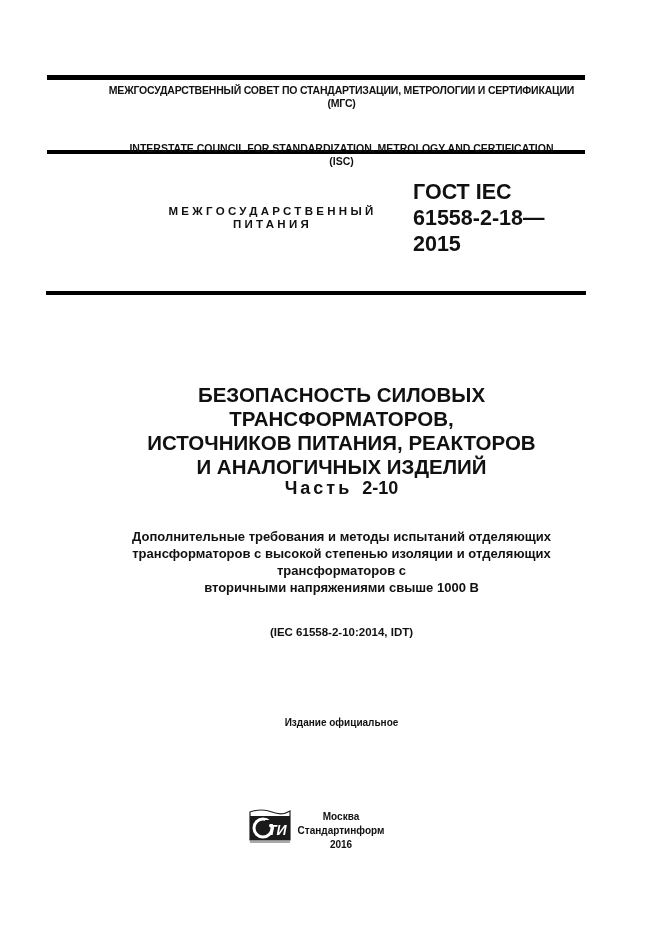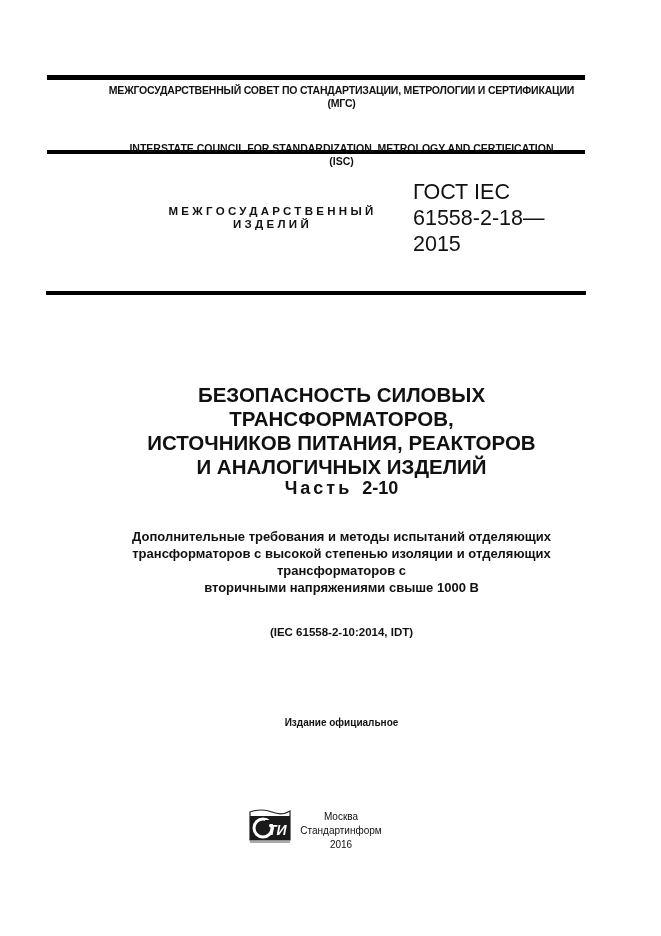--- a/index.html
+++ b/index.html
@@ -9,54 +9,54 @@
     }
     .rule { position: absolute; background: #000; }
     .center { position: absolute; left: 0; width: 661px; text-align: center; font-weight: bold; padding-left: 11px; }
     .council-ru { top: 84px; font-size: 10.5px; line-height: 13px; letter-spacing: -0.2px; }
     .council-en { top: 118px; font-size: 10.5px; line-height: 13px; margin-top: 24px; }
     .std-label {
       position: absolute; left: 150px; top: 205px; width: 245px; text-align: center;
       font-weight: bold; font-size: 11.5px; letter-spacing: 3.3px; line-height: 13px;
     }
     .gost-id {
-      position: absolute; left: 413px; top: 179px; font-weight: normal;
+      position: absolute; left: 413px; top: 179px; font-weight: bold;
       font-size: 21.5px; line-height: 26px;
     }
     .title { top: 383px; font-size: 20.5px; line-height: 24px; }
     .part-label { top: 480px; font-size: 18px; line-height: 16px; }
     .part-label .sp { letter-spacing: 3px; }
     .part-desc { top: 528px; font-size: 13px; line-height: 17px; }
     .iec-ref { top: 626px; font-size: 11.5px; }
     .edition { top: 717px; font-size: 10px; left: 0; width: 661px; }
     .logo { position: absolute; left: 248px; top: 808px; width: 44px; height: 36px; }
     .publisher {
       position: absolute; left: 286px; top: 810px; width: 110px; text-align: center;
-      font-weight: normal; font-size: 10px; line-height: 14px;
+      font-weight: bold; font-size: 10px; line-height: 14px;
     }
   </style>
 </head>
 <body>
 
 <div class="rule" style="left:47px; top:75px; width:538px; height:5px;"></div>
 <div class="rule" style="left:47px; top:150px; width:538px; height:4px;"></div>
 <div class="rule" style="left:46px; top:291px; width:540px; height:4px;"></div>
 
 <div class="center council-ru">
   <div>МЕЖГОСУДАРСТВЕННЫЙ СОВЕТ ПО СТАНДАРТИЗАЦИИ, МЕТРОЛОГИИ И СЕРТИФИКАЦИИ</div>
   <div>(МГС)</div>
 </div>
 <div class="center council-en">
   <div>INTERSTATE COUNCIL FOR STANDARDIZATION, METROLOGY AND CERTIFICATION</div>
   <div>(ISC)</div>
 </div>
 
 <div class="std-label">
   <div>МЕЖГОСУДАРСТВЕННЫЙ</div>
-  <div>ИЗДЕЛИЙ</div>
+  <div>ПИТАНИЯ</div>
 </div>
 <div class="gost-id">
   <div>ГОСТ IEC</div>
   <div>61558-2-18—</div>
   <div>2015</div>
 </div>
 
 <div class="center title">
   <div>БЕЗОПАСНОСТЬ СИЛОВЫХ</div>
   <div>ТРАНСФОРМАТОРОВ,</div>

